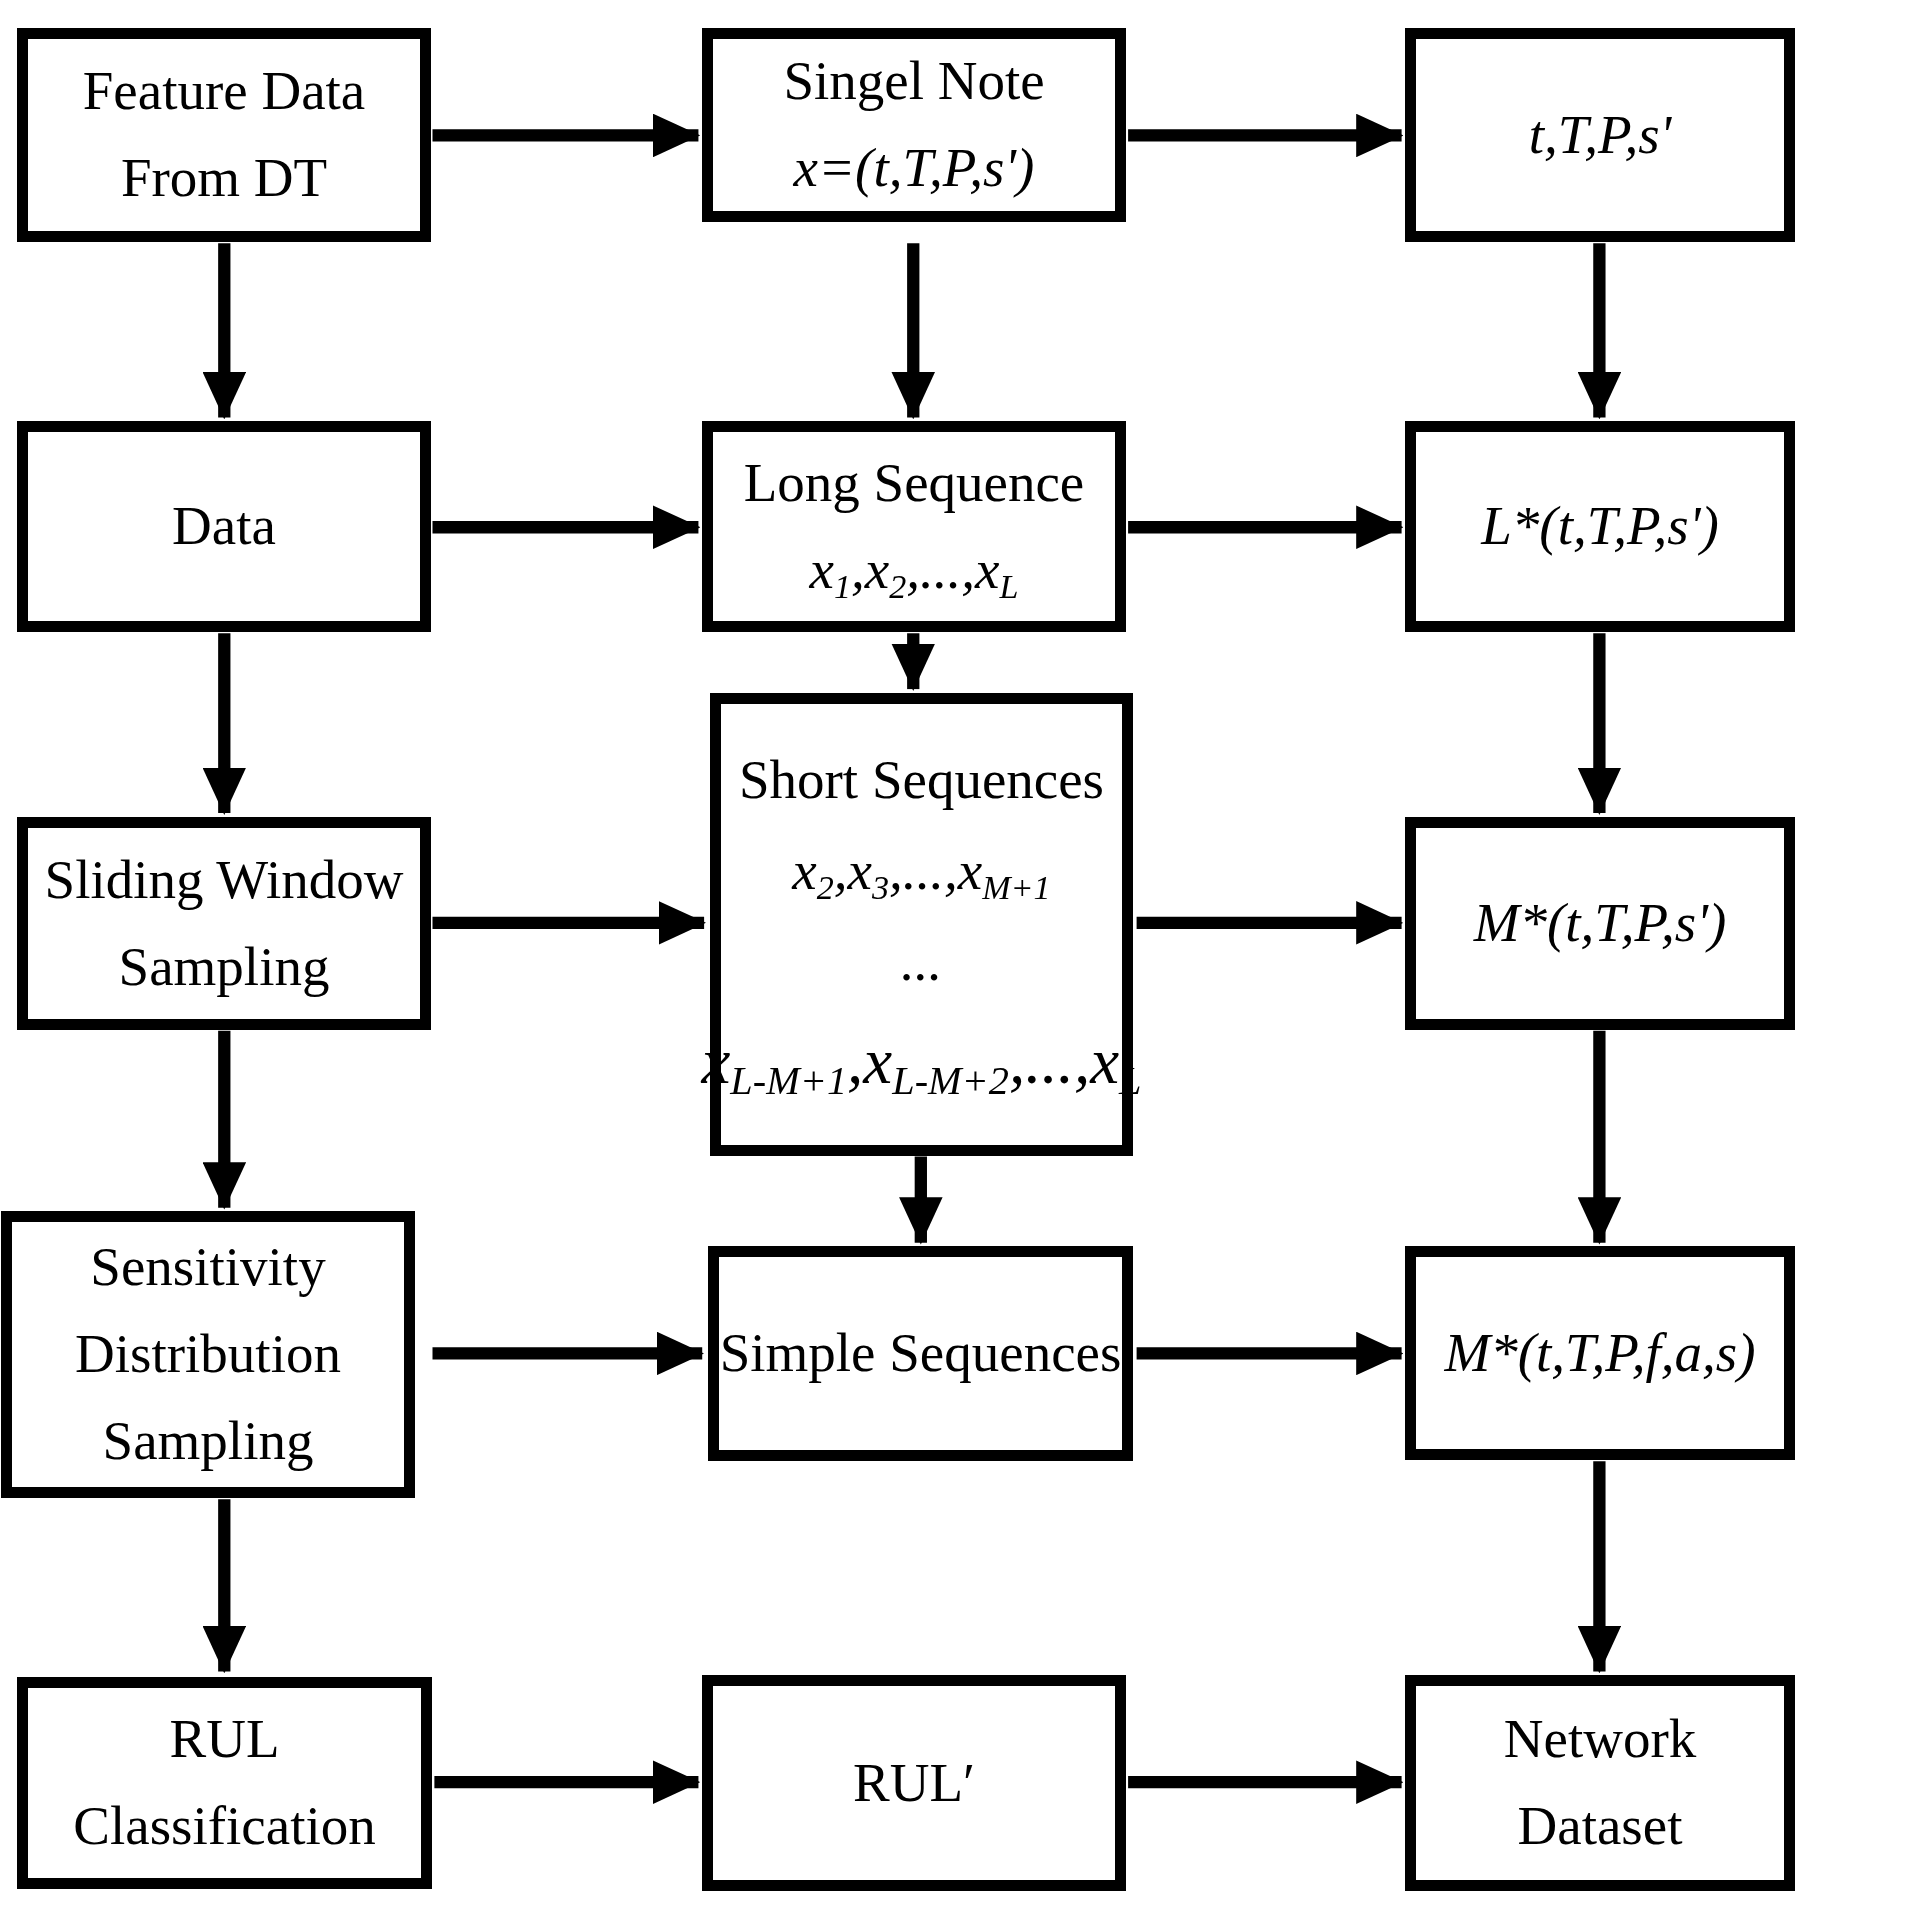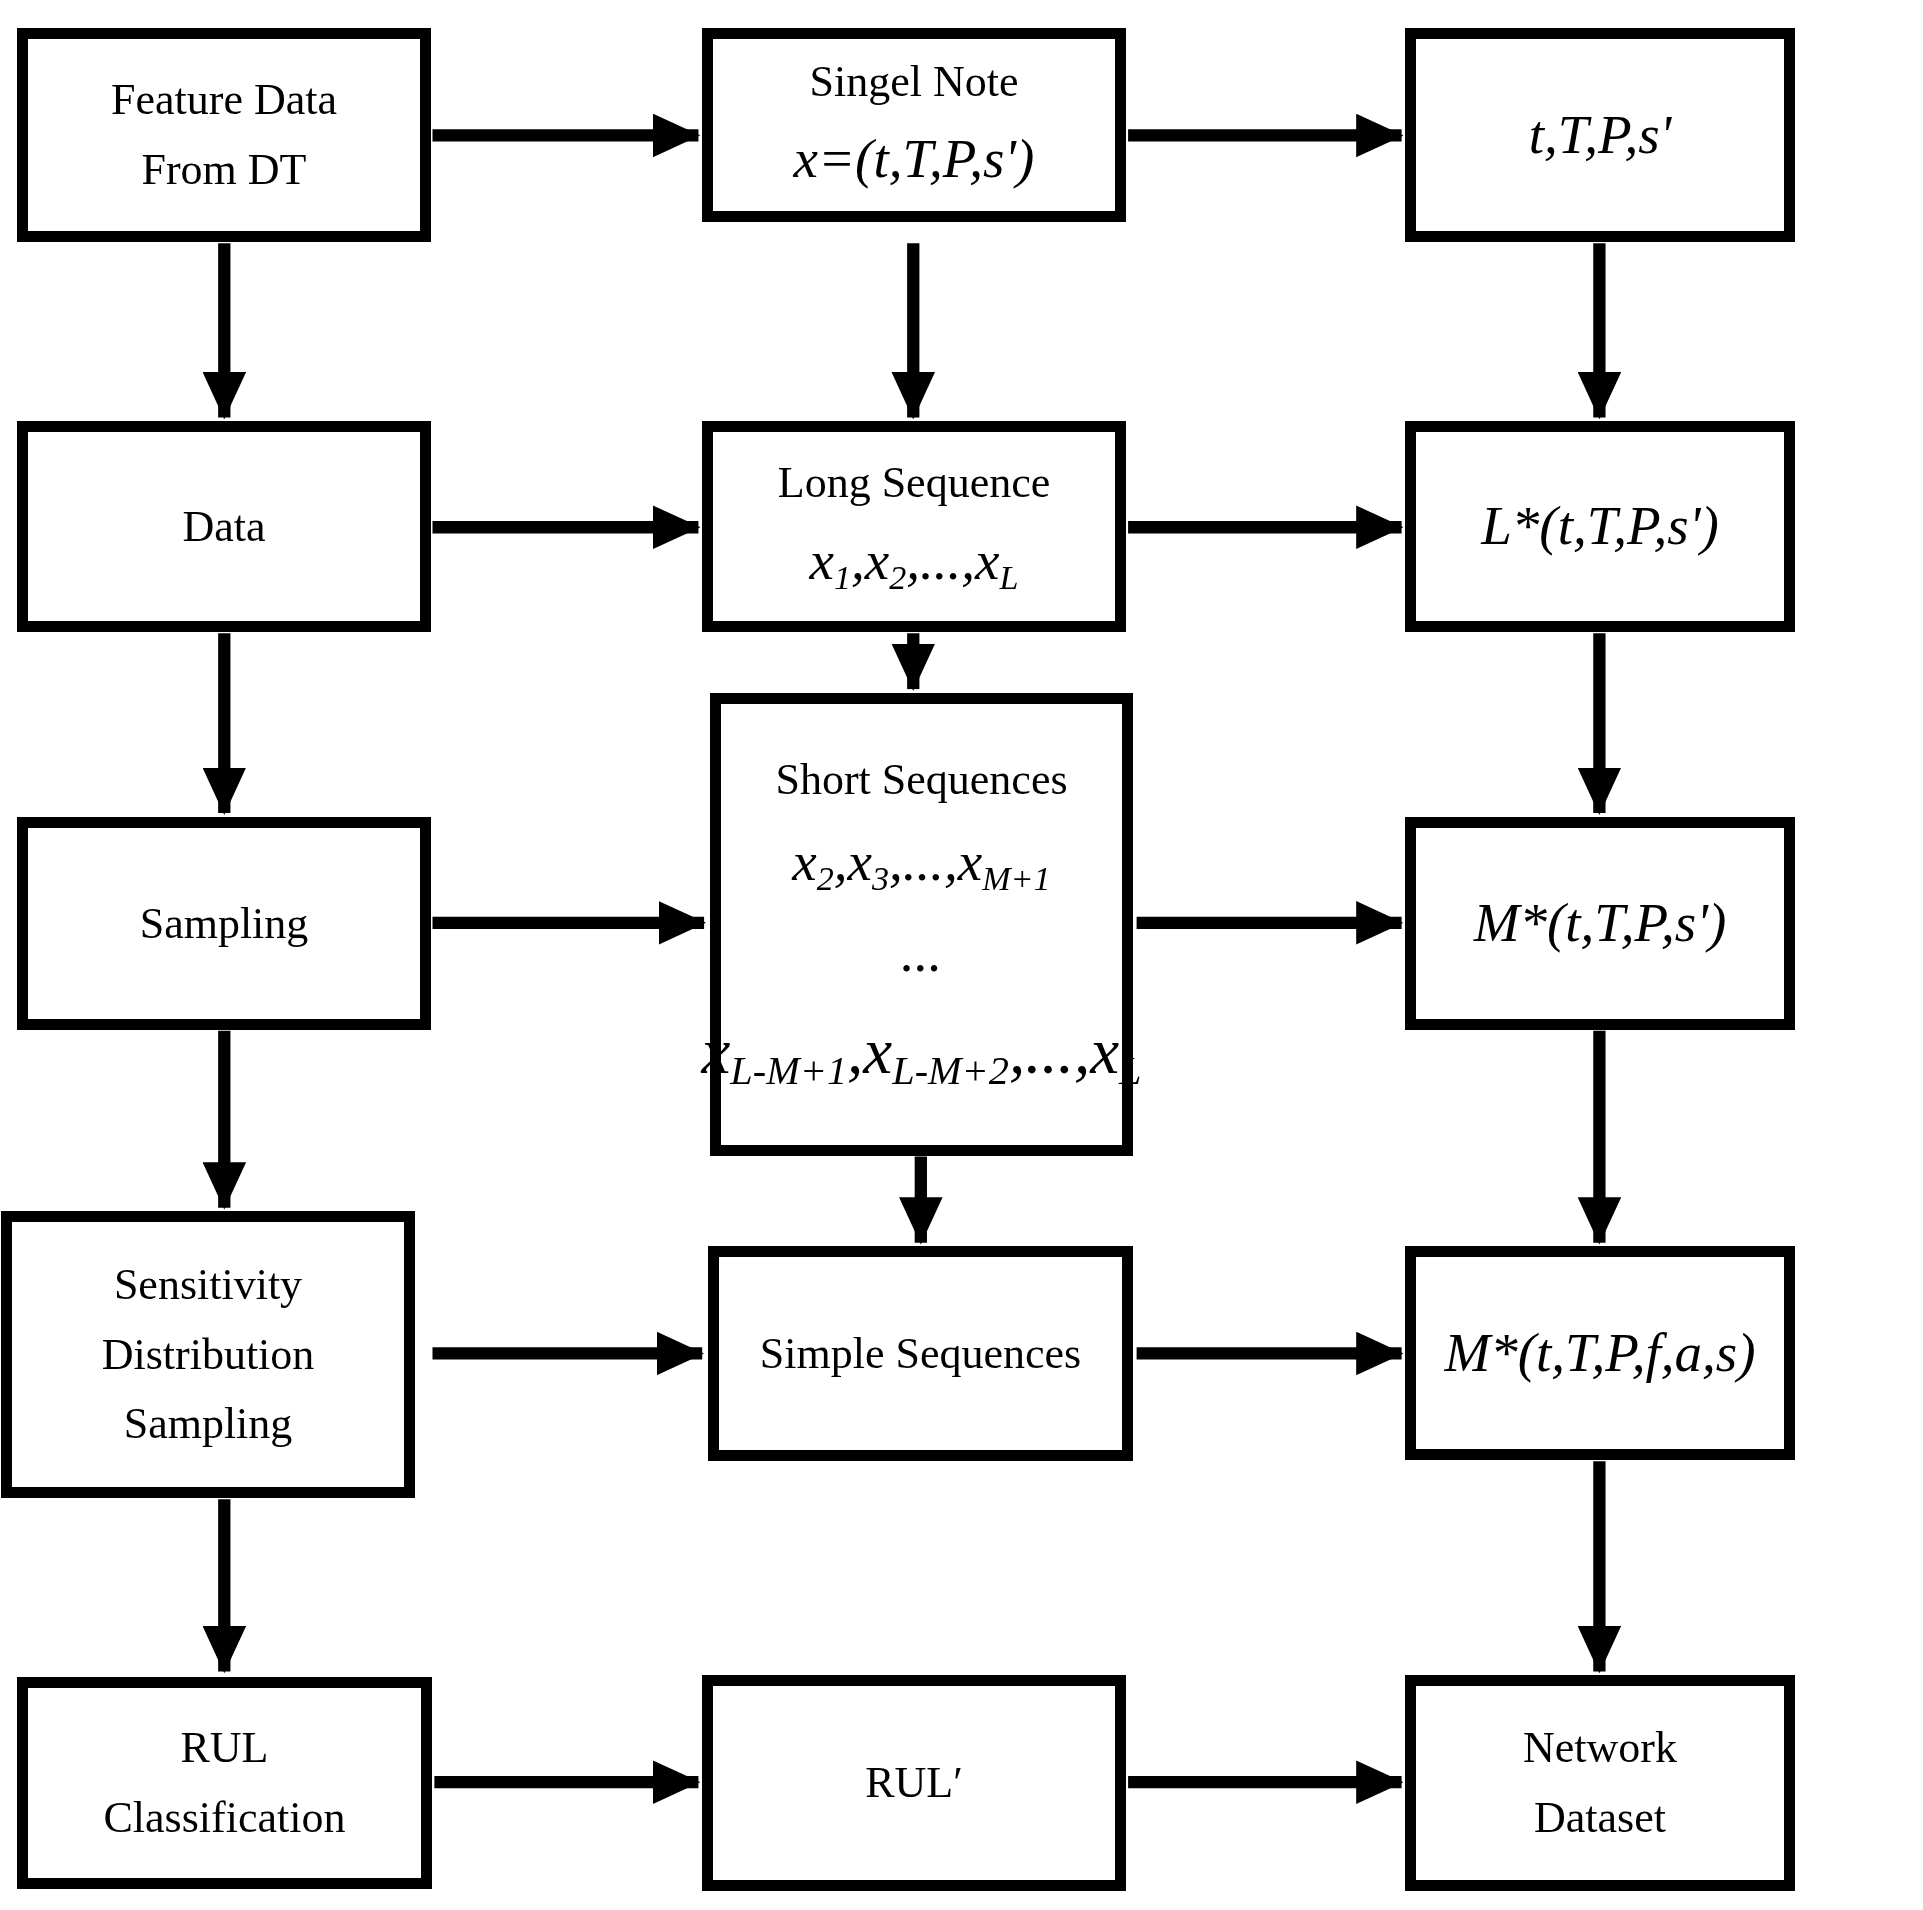--- a/index.html
+++ b/index.html
@@ -15,21 +15,21 @@
   .arrows line{stroke:#000;stroke-width:13;}
   .box{
     position:absolute;
     box-sizing:border-box;
     border:11.4px solid #000;
     background:#fff;
     display:flex;flex-direction:column;
     align-items:center;justify-content:center;
     text-align:center;
   }
-  .t{font-size:44px;line-height:1.58;white-space:nowrap;text-align:center;}
+  .t{font-size:55px;line-height:1.58;white-space:nowrap;text-align:center;}
   .f{font-size:55px;line-height:1.58;font-style:italic;white-space:nowrap;}
   .box-tall .t,.box-tall .f{line-height:1.66;}
   sub{font-size:62%;line-height:0;vertical-align:-0.28em;}
 </style>
 </head>
 <body>
 
 <div id="canvas">
 
   <svg class="arrows" width="1924" height="1911" viewBox="0 0 2033 2019" aria-hidden="true">
@@ -86,20 +86,21 @@
   <div class="box" style="left:702px;top:421px;width:424px;height:211px">
     <div class="t">Long Sequence</div>
     <div class="f">x<sub>1</sub>,x<sub>2</sub>,...,x<sub>L</sub></div>
   </div>
 
   <div class="box" style="left:1405px;top:421px;width:390px;height:211px">
     <div class="f">L*(t,T,P,s')</div>
   </div>
 
   <div class="box" style="left:17px;top:817px;width:414px;height:213px">
+    <div class="t">Sliding Window</div>
     <div class="t">Sampling</div>
   </div>
 
   <div class="box box-tall" style="left:710px;top:693px;width:423px;height:463px">
     <div class="t">Short Sequences</div>
     <div class="f">x<sub>2</sub>,x<sub>3</sub>,...,x<sub>M+1</sub></div>
     <div class="f">...</div>
     <div class="f" style="font-size:65px">x<sub>L-M+1</sub>,x<sub>L-M+2</sub>,...,x<sub>L</sub></div>
   </div>
 

